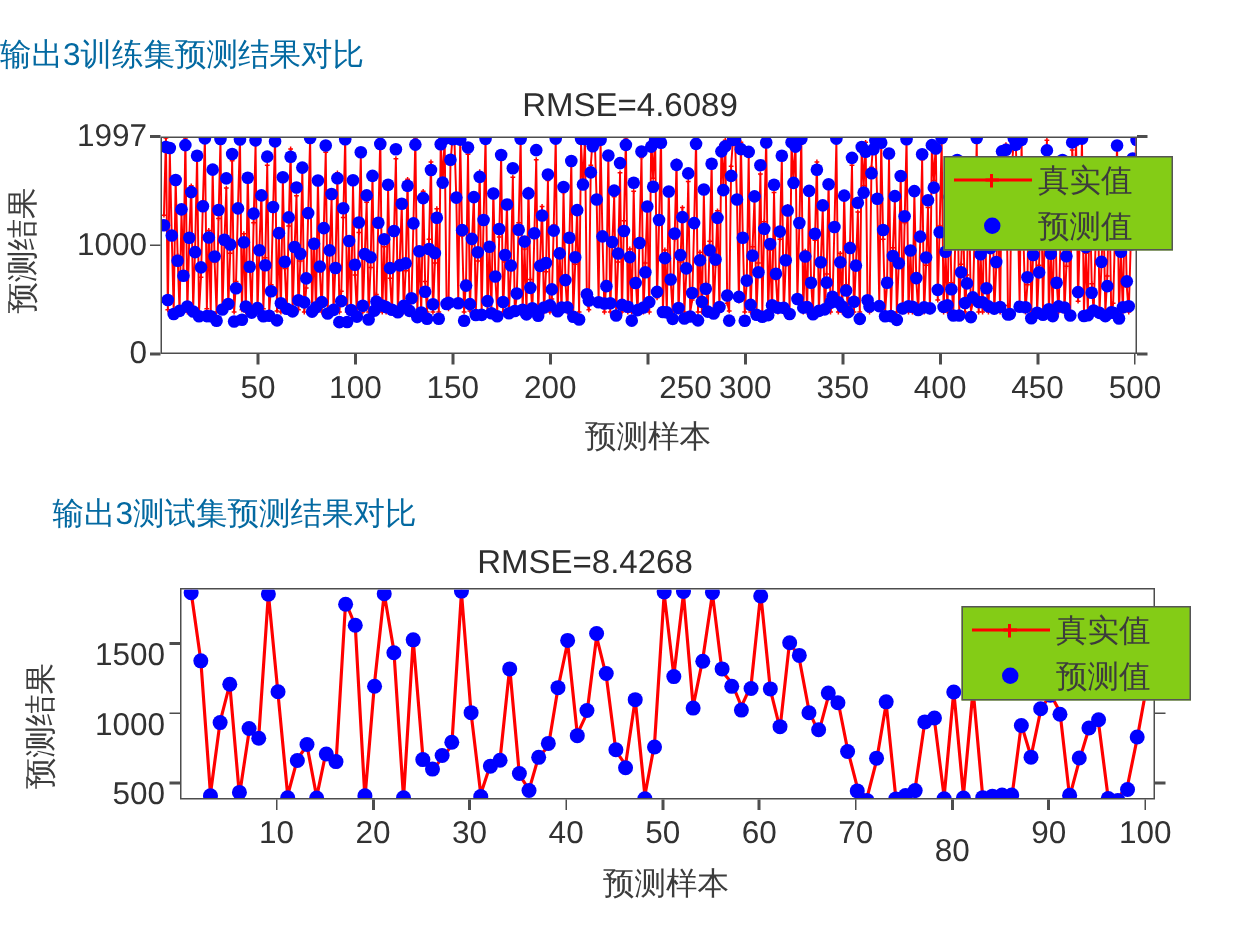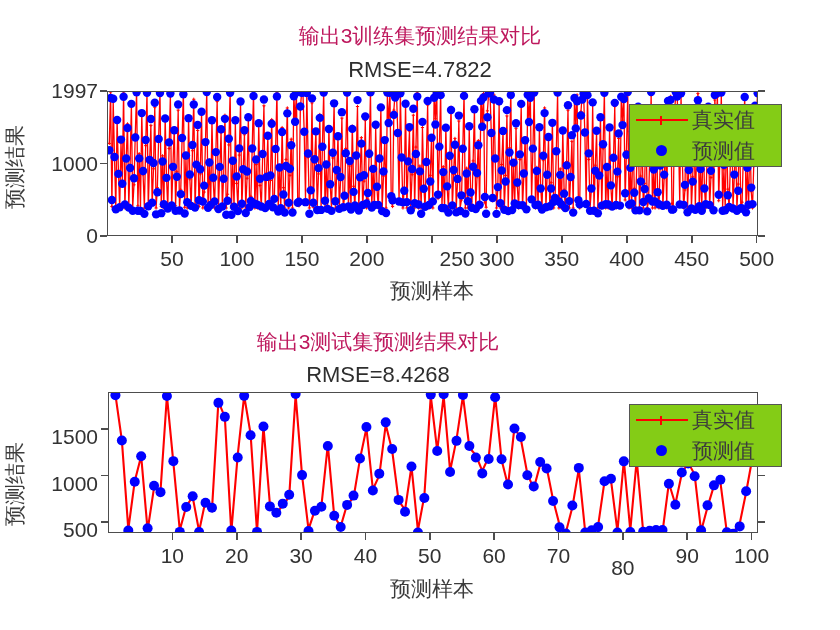--- a/index.html
+++ b/index.html
@@ -21,23 +21,23 @@
     width: 840px;
     height: 630px;
   }
   .panel {
     position: absolute;
   }
   
   .title-main {
     position: absolute;
     width: 100%;
-    text-align: center;
+    text-align: left;
     font-size: 21px;
-    color: #be185d;
+    color: #0369a1;
     white-space: nowrap;
   }
   .title-sub {
     position: absolute;
     width: 100%;
     text-align: center;
     font-size: 22px;
     color: #2e2e2e;
     white-space: nowrap;
   }
@@ -162,21 +162,21 @@
   }
 </style>
 </head>
 <body>
 
 <div class="figure">
 
   <div class="panel" style="left:0; top:0; width:840px; height:310px;">
 
     <div class="title-main" style="top:22px;">输出3训练集预测结果对比</div>
-    <div class="title-sub" style="top:57px;">RMSE=4.7822</div>
+    <div class="title-sub" style="top:57px;">RMSE=4.6089</div>
 
     <div class="yticklabel" style="left:0px; width:98px; top:91px;">1997</div>
     <div class="yticklabel" style="left:0px; width:98px; top:163.5px;">1000</div>
     <div class="yticklabel" style="left:0px; width:98px; top:236px;">0</div>
 
     <div class="ylabel" style="left:-40px; top:153px; width:110px;">预测结果</div>
 
     <div class="axes-box" style="left:107px; top:91px; width:651px; height:145px;">
       <svg class="plot-svg" id="svg-train" width="651" height="145">
           <polyline points="1.30,51.47 2.60,0.00 3.90,114.55 5.20,9.42 6.50,65.25 7.80,116.00 9.10,27.55 10.40,78.30 11.69,116.00 12.99,50.75 14.29,88.45 15.59,0.00 16.89,116.00 18.19,66.70 19.49,31.90 20.79,113.83 22.09,73.22 23.39,12.32 24.69,116.00 25.99,92.80 27.29,42.05 28.59,0.00 29.89,113.83 31.19,61.63 32.49,116.00 33.78,21.75 35.08,82.65 36.38,116.00 37.68,53.65 38.98,1.45 40.28,116.00 41.58,70.33 42.88,33.35 44.18,112.38 45.48,76.85 46.78,15.22 48.08,116.00 49.38,95.70 50.68,44.95 51.98,0.00 53.28,114.55 54.57,63.80 55.87,116.00 57.17,24.65 58.47,84.83 59.77,116.00 61.07,56.55 62.37,4.35 63.67,116.00 64.97,72.50 66.27,36.25 67.57,113.83 68.87,79.75 70.17,18.13 71.47,116.00 72.77,97.88 74.07,47.85 75.37,0.00 76.66,115.28 77.96,65.97 79.26,116.00 80.56,26.83 81.86,87.00 83.16,116.00 84.46,58.73 85.76,7.25 87.06,116.00 88.36,74.67 89.66,38.42 90.96,114.55 92.26,81.92 93.56,21.03 94.86,116.00 96.16,100.05 97.46,50.75 98.75,0.00 100.05,116.00 101.35,68.15 102.65,116.00 103.95,29.00 105.25,89.17 106.55,116.00 107.85,60.90 109.15,9.42 110.45,116.00 111.75,76.85 113.05,40.60 114.35,115.28 115.65,84.10 116.95,23.20 118.25,116.00 119.54,102.22 120.84,52.92 122.14,0.00 123.44,116.00 124.74,70.33 126.04,116.00 127.34,31.17 128.64,91.35 129.94,116.00 131.24,63.08 132.54,11.60 133.84,116.00 135.14,79.02 136.44,42.78 137.74,116.00 139.04,86.28 140.34,25.38 141.63,116.00 142.93,104.40 144.23,55.10 145.53,0.00 146.83,116.00 148.13,72.50 149.43,116.00 150.73,33.35 152.03,93.53 153.33,116.00 154.63,65.25 155.93,13.78 157.23,116.00 158.53,81.20 159.83,44.95 161.13,116.00 162.43,88.45 163.72,27.55 165.02,116.00 166.32,106.57 167.62,57.28 168.92,0.00 170.22,116.00 171.52,74.67 172.82,116.00 174.12,35.53 175.42,95.70 176.72,116.00 178.02,67.42 179.32,15.95 180.62,116.00 181.92,83.38 183.22,47.13 184.51,116.00 185.81,2.90 187.11,29.72 188.41,0.00 189.71,108.75 191.01,113.83 192.31,17.40 193.61,0.00 194.91,0.00 196.21,40.60 197.51,107.30 198.81,1.45 200.11,65.25 201.41,116.00 202.71,94.97 204.01,10.88 205.31,115.28 206.60,71.05 207.90,38.42 209.20,116.00 210.50,81.92 211.80,22.48 213.10,116.00 214.40,54.38 215.70,0.00 217.00,115.28 218.30,73.22 219.60,116.00 220.90,34.80 222.20,92.80 223.50,116.00 224.80,65.97 226.10,12.32 227.40,116.00 228.69,82.65 229.99,44.23 231.29,116.00 232.59,87.72 233.89,26.10 235.19,116.00 236.49,105.85 237.79,56.55 239.09,0.00 240.39,116.00 241.69,73.95 242.99,116.00 244.29,34.08 245.59,94.25 246.89,116.00 248.19,66.70 249.49,14.50 250.78,116.00 252.08,81.92 253.38,45.67 254.68,116.00 255.98,89.17 257.28,28.27 258.58,116.00 259.88,107.30 261.18,58.00 262.48,0.72 263.78,116.00 265.08,75.40 266.38,116.00 267.68,36.25 268.98,96.42 270.28,116.00 271.57,68.15 272.87,16.68 274.17,116.00 275.47,84.10 276.77,47.85 278.07,116.00 279.37,3.63 280.67,30.45 281.97,0.72 283.27,109.47 284.57,114.55 285.87,18.13 287.17,0.00 288.47,0.00 289.77,41.33 291.07,108.03 292.37,2.18 293.66,65.97 294.96,116.00 296.26,95.70 297.56,11.60 298.86,116.00 300.16,71.78 301.46,39.15 302.76,116.00 304.06,82.65 305.36,23.20 306.66,116.00 307.96,55.10 309.26,0.00 310.56,116.00 311.86,73.95 313.16,116.00 314.46,35.53 315.75,93.53 317.05,116.00 318.35,66.70 319.65,13.05 320.95,116.00 322.25,83.38 323.55,44.95 324.85,116.00 326.15,0.00 327.45,26.83 328.75,0.00 330.05,106.57 331.35,57.28 332.65,0.00 333.95,116.00 335.25,74.67 336.54,116.00 337.84,34.80 339.14,94.97 340.44,116.00 341.74,67.42 343.04,15.22 344.34,116.00 345.64,82.65 346.94,46.40 348.24,116.00 349.54,89.90 350.84,29.00 352.14,116.00 353.44,108.03 354.74,58.73 356.04,1.45 357.34,116.00 358.63,76.13 359.93,116.00 361.23,36.97 362.53,97.15 363.83,116.00 365.13,68.88 366.43,17.40 367.73,116.00 369.03,84.83 370.33,48.57 371.63,116.00 372.93,4.35 374.23,31.17 375.53,1.45 376.83,110.20 378.13,115.28 379.43,18.85 380.72,0.00 382.02,0.72 383.32,42.05 384.62,108.75 385.92,2.90 387.22,66.70 388.52,116.00 389.82,96.42 391.12,12.32 392.42,116.00 393.72,72.50 395.02,39.88 396.32,116.00 397.62,83.38 398.92,23.93 400.22,116.00 401.51,55.83 402.81,0.00 404.11,116.00 405.41,74.67 406.71,116.00 408.01,36.25 409.31,94.25 410.61,116.00 411.91,67.42 413.21,13.78 414.51,116.00 415.81,84.10 417.11,45.67 418.41,116.00 419.71,5.08 421.01,27.55 422.31,2.18 423.60,107.30 424.90,58.00 426.20,0.72 427.50,116.00 428.80,75.40 430.10,116.00 431.40,35.53 432.70,95.70 434.00,116.00 435.30,68.15 436.60,15.95 437.90,116.00 439.20,83.38 440.50,47.13 441.80,116.00 443.10,90.63 444.40,29.72 445.69,116.00 446.99,108.75 448.29,59.45 449.59,2.18 450.89,116.00 452.19,76.85 453.49,116.00 454.79,37.70 456.09,97.88 457.39,116.00 458.69,69.60 459.99,18.13 461.29,116.00 462.59,85.55 463.89,49.30 465.19,116.00 466.49,5.80 467.78,31.90 469.08,2.90 470.38,110.93 471.68,116.00 472.98,19.58 474.28,0.72 475.58,1.45 476.88,42.78 478.18,109.47 479.48,3.63 480.78,67.42 482.08,116.00 483.38,97.15 484.68,13.05 485.98,116.00 487.28,73.22 488.57,40.60 489.87,116.00 491.17,84.10 492.47,24.65 493.77,116.00 495.07,56.55 496.37,0.72 497.67,116.00 498.97,75.40 500.27,116.00 501.57,36.97 502.87,94.97 504.17,116.00 505.47,68.15 506.77,14.50 508.07,116.00 509.37,84.83 510.66,46.40 511.96,116.00 513.26,6.53 514.56,28.27 515.86,3.63 517.16,108.03 518.46,58.73 519.76,1.45 521.06,116.00 522.36,76.13 523.66,116.00 524.96,36.25 526.26,96.42 527.56,116.00 528.86,68.88 530.16,16.68 531.46,116.00 532.75,84.10 534.05,47.85 535.35,116.00 536.65,91.35 537.95,30.45 539.25,116.00 540.55,109.47 541.85,60.18 543.15,2.90 544.45,116.00 545.75,77.58 547.05,116.00 548.35,38.42 549.65,98.60 550.95,116.00 552.25,70.33 553.54,18.85 554.84,116.00 556.14,86.28 557.44,50.02 558.74,116.00 560.04,7.25 561.34,32.63 562.64,4.35 563.94,111.65 565.24,116.00 566.54,20.30 567.84,1.45 569.14,2.18 570.44,43.50 571.74,110.20 573.04,4.35 574.34,68.15 575.63,116.00 576.93,97.88 578.23,13.78 579.53,116.00 580.83,73.95 582.13,41.33 583.43,116.00 584.73,84.83 586.03,25.38 587.33,116.00 588.63,57.28 589.93,1.45 591.23,116.00 592.53,76.13 593.83,116.00 595.13,37.70 596.43,95.70 597.72,116.00 599.02,68.88 600.32,15.22 601.62,116.00 602.92,85.55 604.22,47.13 605.52,116.00 606.82,7.97 608.12,29.00 609.42,5.08 610.72,108.75 612.02,59.45 613.32,2.18 614.62,116.00 615.92,76.85 617.22,116.00 618.51,36.97 619.81,97.15 621.11,116.00 622.41,69.60 623.71,17.40 625.01,116.00 626.31,84.83 627.61,48.57 628.91,116.00 630.21,92.08 631.51,31.17 632.81,116.00 634.11,110.20 635.41,60.90 636.71,3.63 638.01,116.00 639.31,78.30 640.60,116.00 641.90,39.15 643.20,99.33 644.50,116.00 645.80,71.05 647.10,19.58 648.40,21.75 649.70,0.00" fill="none" stroke="#ff0000" stroke-width="1.3"></polyline>
@@ -1228,21 +1228,21 @@
       </div>
       <div class="legend-row">
         <span class="legend-sample">
           <span class="legend-dot"></span>
         </span>
         <span class="legend-label">预测值</span>
       </div>
     </div>
   </div>
 
-  <div class="panel" style="left:0; top:310px; width:687px; height:320px;padding-left:23px;">
+  <div class="panel" style="left:12px; top:310px; width:687px; height:320px;padding-left:23px;">
 
     <div class="title-main" style="top:18px;">输出3测试集预测结果对比</div>
     <div class="title-sub" style="top:52px;">RMSE=8.4268</div>
 
     <div class="yticklabel" style="left:0px; width:98px; top:127.4px;">1500</div>
     <div class="yticklabel" style="left:0px; width:98px; top:173.8px;">1000</div>
     <div class="yticklabel" style="left:0px; width:98px; top:220.2px;">500</div>
 
     <div class="ylabel" style="left:-40px; top:160px; width:110px;">预测结果</div>
 

